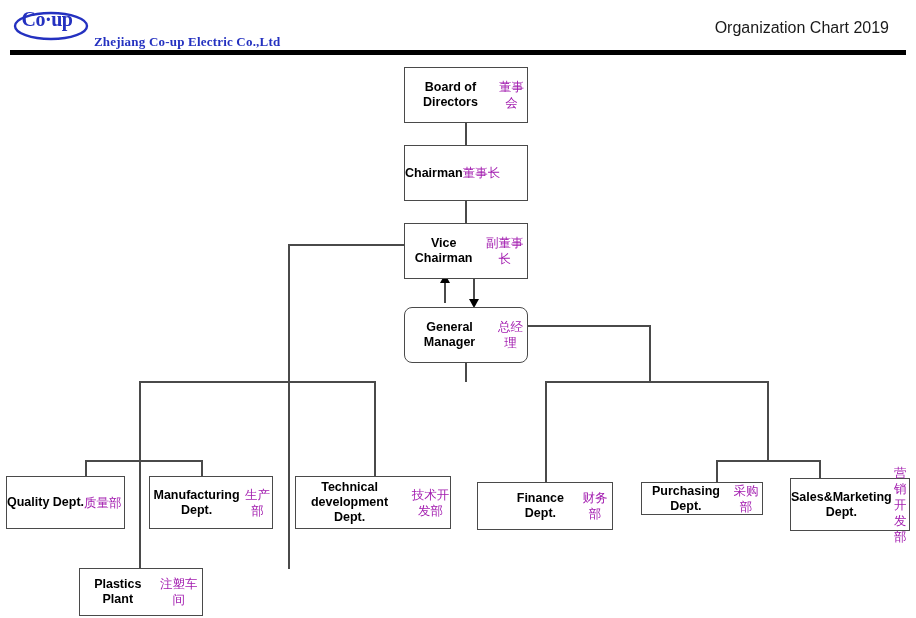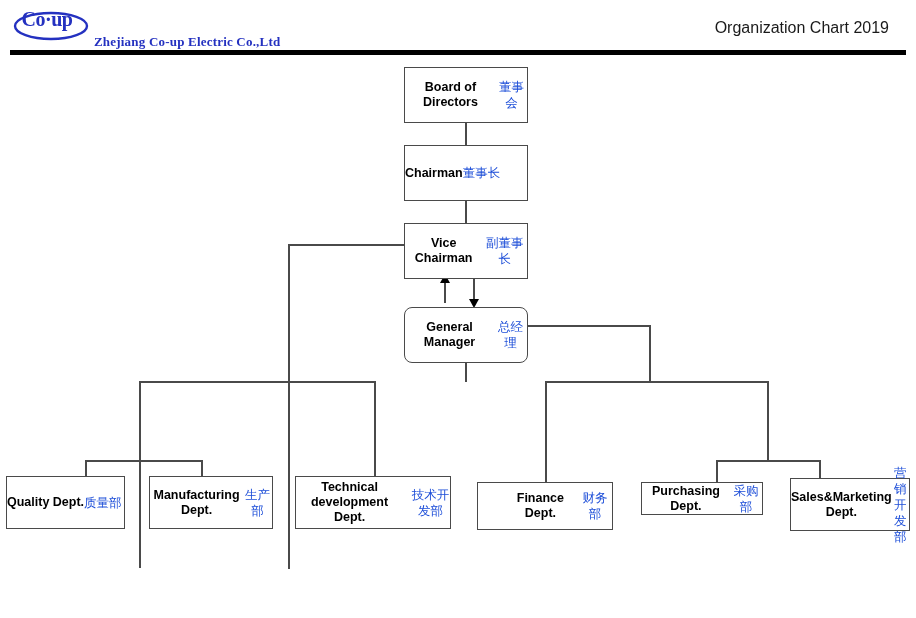--- a/index.html
+++ b/index.html
@@ -101,21 +101,21 @@
   }
   .node .en {
     font-weight: bold;
     font-size: 12.5px;
     color: #000000;
     line-height: 15px;
   }
   .node .cn {
     font-family: "DejaVu Sans", "Liberation Sans", sans-serif;
     font-size: 12.5px;
-    color: #1d4ed8;
+    color: #a21caf;
     line-height: 16px;
   }
 
   .line {
     position: absolute;
     background: #4a4a4a;
     z-index: 1;
   }
   .vline { width: 1.5px; }
   .hline { height: 1.5px; }
@@ -235,16 +235,20 @@
     <div class="node" style="left:641px; top:426px; width:122px; height:33px;">
       <div class="en">Purchasing Dept.</div>
       <div class="cn">采购部</div>
     </div>
 
     <div class="node" style="left:790px; top:422px; width:120px; height:53px;">
       <div class="en">Sales&amp;Marketing Dept.</div>
       <div class="cn">营销开发部</div>
     </div>
 
+    <div class="node" style="left:79px; top:512px; width:124px; height:48px;">
+      <div class="en">Plastics Plant</div>
+      <div class="cn">注塑车间</div>
+    </div>
 
 
   </div>
 </div>
 
 </body></html>

